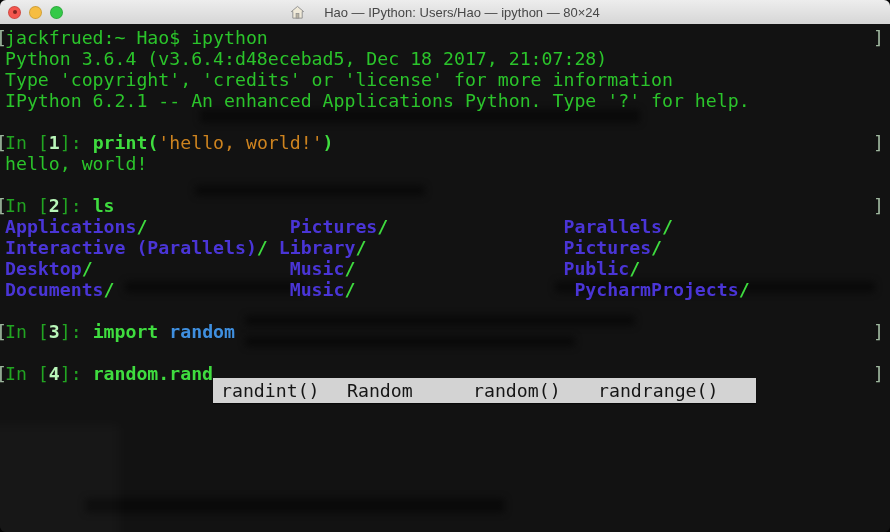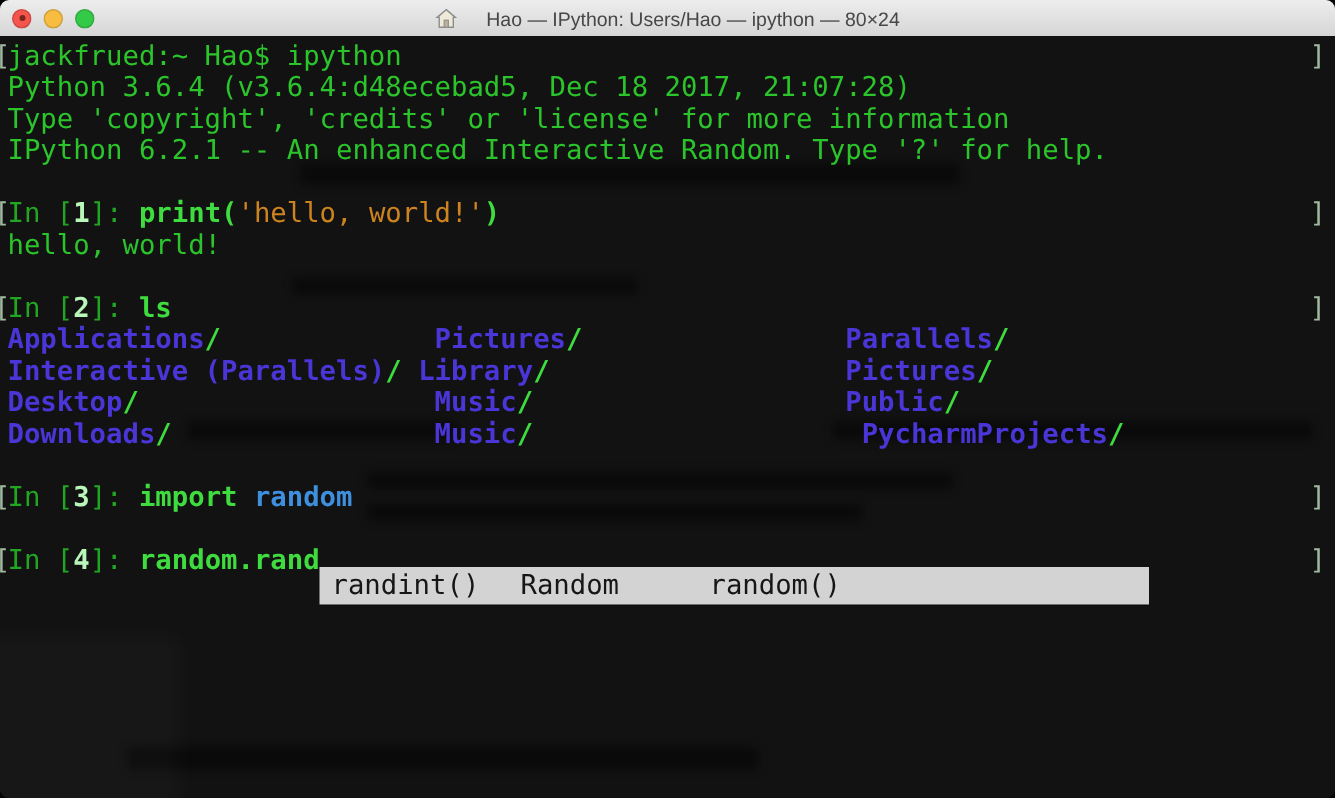--- a/index.html
+++ b/index.html
@@ -34,21 +34,21 @@
   .s-p {color:var(--green-prompt,#22a522);}
   .s-n {color:var(--green-number,#b9f6b9);font-weight:bold;}
   .s-o {color:var(--orange,#cd831f);margin-top:29px;}
   .s-pu{color:var(--purple,#4a35d6);font-weight:bold;margin-top:25px;}
   .s-bl{color:var(--blue,#3f8fdf);font-weight:bold;}
 
   
   #popup{position:absolute;left:213px;top:378px;width:543px;height:25px;
     background:var(--popup-bg,#d3d3d3);color:var(--popup-text,#161616);
     font-family:"DejaVu Sans Mono","Liberation Mono",monospace;font-size:18.2px;line-height:25px;
-    box-shadow:0 1px 1px rgba(0,0,0,.55);padding-left:10px;}
+    box-shadow:0 1px 1px rgba(0,0,0,.55);}
   .pop-item{position:absolute;top:0;white-space:pre;}
   .pop-item:nth-child(1){left:8px;}
   .pop-item:nth-child(2){left:134px;}
   .pop-item:nth-child(3){left:260px;}
   .pop-item:nth-child(4){left:385px;}
 
   
   .ghost{position:absolute;background:#0a0a0a;filter:blur(3px);border-radius:3px;pointer-events:none;}
   .ghost.light{background:rgba(255,255,255,0.022);filter:blur(6px);}
 </style>
@@ -79,36 +79,37 @@
     <div class="ghost" style="left:125px;top:257px;width:180px;height:12px;"></div>
     <div class="ghost" style="left:555px;top:257px;width:320px;height:12px;"></div>
     <div class="ghost" style="left:245px;top:291px;width:390px;height:11px;"></div>
     <div class="ghost" style="left:245px;top:312px;width:330px;height:11px;"></div>
     <div class="ghost" style="left:85px;top:474px;width:420px;height:15px;"></div>
     <div class="ghost light" style="left:-20px;top:400px;width:140px;height:120px;"></div>
     <div id="term-lines">
         <div class="line"><span class="mark lmark">[</span><span class="s-g">jackfrued:~ Hao$ ipython</span><span class="mark rmark">]</span></div>
         <div class="line"><span class="s-g">Python 3.6.4 (v3.6.4:d48ecebad5, Dec 18 2017, 21:07:28)</span></div>
         <div class="line"><span class="s-g">Type 'copyright', 'credits' or 'license' for more information</span></div>
-        <div class="line"><span class="s-g">IPython 6.2.1 -- An enhanced Interactive Random. Type '?' for help.</span></div>
+        <div class="line"><span class="s-g">IPython 6.2.1 -- An enhanced Applications Python. Type '?' for help.</span></div>
         <div class="line"></div>
         <div class="line"><span class="mark lmark">[</span><span class="s-p">In [</span><span class="s-n">1</span><span class="s-p">]: </span><span class="s-gb">print</span><span class="s-gb">(</span><span class="s-o">'hello, world!'</span><span class="s-gb">)</span><span class="mark rmark">]</span></div>
         <div class="line"><span class="s-g">hello, world!</span></div>
         <div class="line"></div>
         <div class="line"><span class="mark lmark">[</span><span class="s-p">In [</span><span class="s-n">2</span><span class="s-p">]: </span><span class="s-gb">ls</span><span class="mark rmark">]</span></div>
         <div class="line"><span class="s-pu">Applications</span><span class="s-gb">/</span><span class="s-g">             </span><span class="s-pu">Pictures</span><span class="s-gb">/</span><span class="s-g">                </span><span class="s-pu">Parallels</span><span class="s-gb">/</span></div>
         <div class="line"><span class="s-pu">Interactive (Parallels)</span><span class="s-gb">/</span><span class="s-g"> </span><span class="s-pu">Library</span><span class="s-gb">/</span><span class="s-g">                  </span><span class="s-pu">Pictures</span><span class="s-gb">/</span></div>
         <div class="line"><span class="s-pu">Desktop</span><span class="s-gb">/</span><span class="s-g">                  </span><span class="s-pu">Music</span><span class="s-gb">/</span><span class="s-g">                   </span><span class="s-pu">Public</span><span class="s-gb">/</span></div>
-        <div class="line"><span class="s-pu">Downloads</span><span class="s-gb">/</span><span class="s-g">                </span><span class="s-pu">Music</span><span class="s-gb">/</span><span class="s-g">                    </span><span class="s-pu">PycharmProjects</span><span class="s-gb">/</span></div>
+        <div class="line"><span class="s-pu">Documents</span><span class="s-gb">/</span><span class="s-g">                </span><span class="s-pu">Music</span><span class="s-gb">/</span><span class="s-g">                    </span><span class="s-pu">PycharmProjects</span><span class="s-gb">/</span></div>
         <div class="line"></div>
         <div class="line"><span class="mark lmark">[</span><span class="s-p">In [</span><span class="s-n">3</span><span class="s-p">]: </span><span class="s-gb">import</span><span class="s-g"> </span><span class="s-bl">random</span><span class="mark rmark">]</span></div>
         <div class="line"></div>
         <div class="line"><span class="mark lmark">[</span><span class="s-p">In [</span><span class="s-n">4</span><span class="s-p">]: </span><span class="s-gb">random.rand</span><span class="mark rmark">]</span></div>
       </div>
   </div>
 
   <div id="popup">
       <span class="pop-item">randint()</span>
       <span class="pop-item">Random</span>
       <span class="pop-item">random()</span>
+      <span class="pop-item">randrange()</span>
     </div>
 
 </div>
 
 </body></html>

